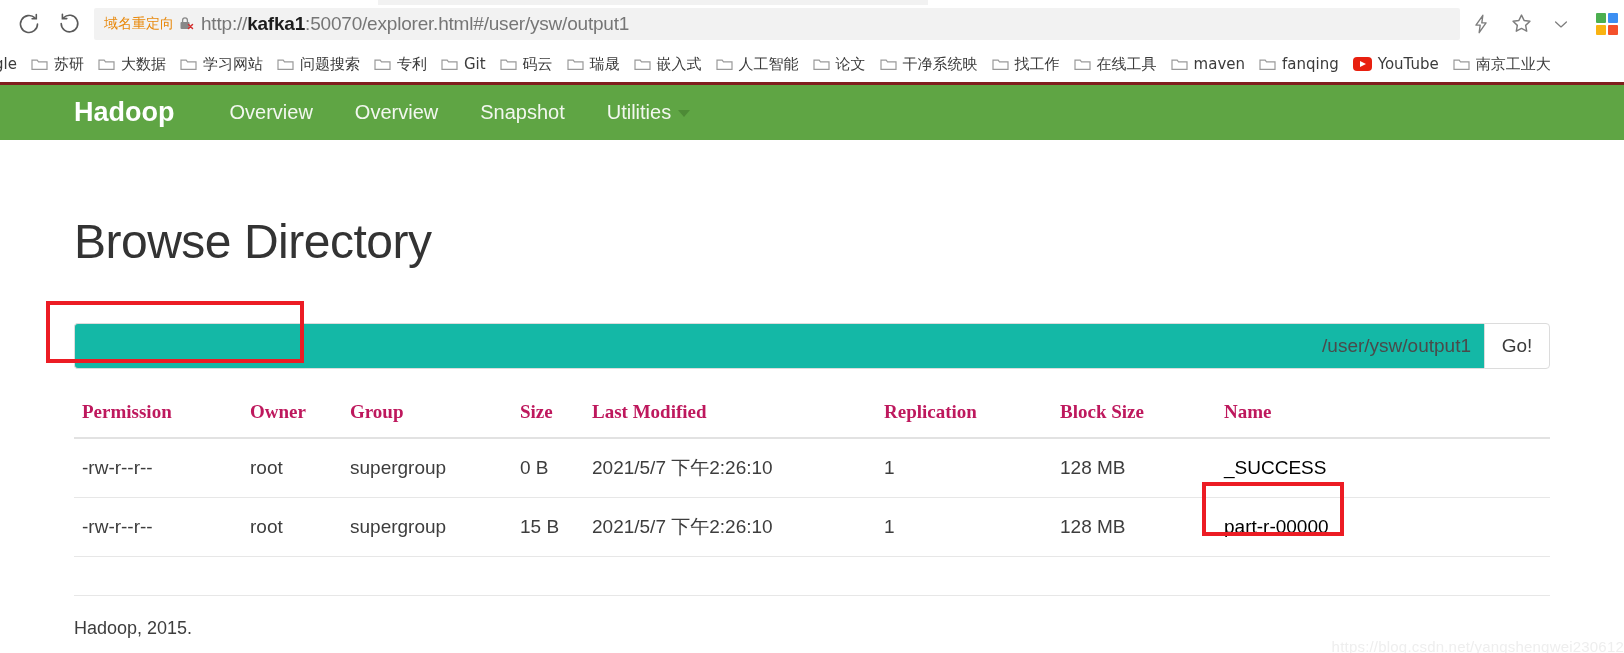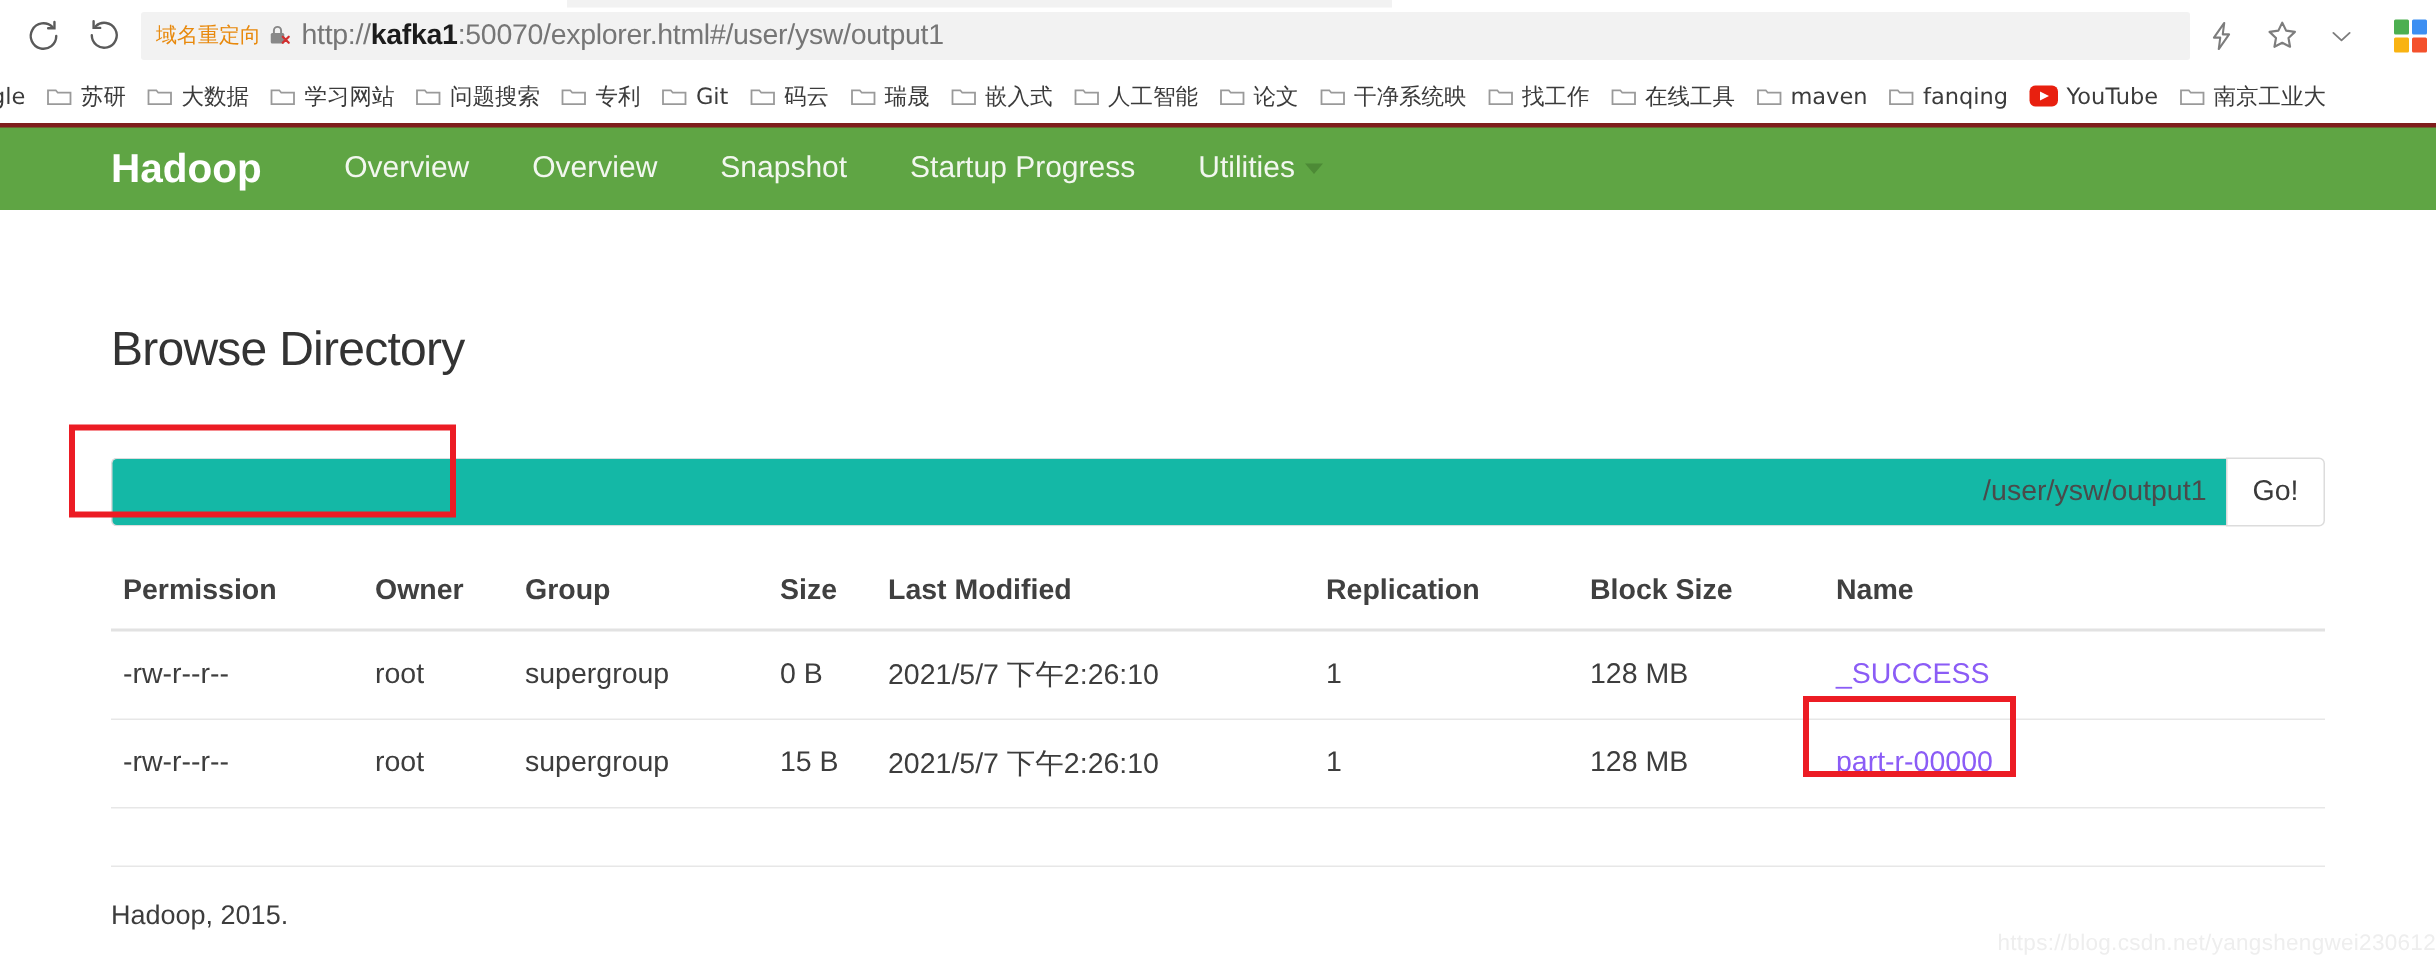--- a/index.html
+++ b/index.html
@@ -172,21 +172,21 @@
     border-top: 7px solid #4d8a36;
     vertical-align: middle;
   }
 
   
   .page {
     padding: 0 74px;
     position: relative;
   }
   .page-title {
-    font-size: 32px;
+    font-size: 48px;
     font-weight: 400;
     color: #333333;
     margin-top: 74px;
     margin-bottom: 0;
     letter-spacing: -0.5px;
   }
 
   .path-row {
     display: flex;
     margin-top: 54px;
@@ -230,34 +230,35 @@
   
   table.files {
     width: 100%;
     border-collapse: collapse;
     margin-top: 22px;
   }
   table.files th {
     text-align: left;
     font-size: 19px;
     font-weight: 700;
-    color: #404040;
+    color: #be185d;
     padding: 10px 8px 14px 8px;
     border-bottom: 2px solid #e2e2e2;
     white-space: nowrap;
+    font-family: Liberation Serif, serif;
   }
   table.files td {
     font-size: 19px;
     color: #3d3d3d;
     padding: 16px 8px;
     border-bottom: 1px solid #e7e7e7;
     white-space: nowrap;
   }
   table.files a {
-    color: #8b5cf6;
+    color: #000000;
     text-decoration: none;
     cursor: pointer;
   }
   .col-perm  { width: 168px; }
   .col-owner { width: 100px; }
   .col-group { width: 170px; }
   .col-size  { width: 72px; }
   .col-mod   { width: 292px; }
   .col-repl  { width: 176px; margin-left: 16px; }
   .col-block { width: 164px; }
@@ -463,21 +464,20 @@
         </svg></span>
       <span>南京工业大</span>
     </div>
   </div>
 
 <div class="hadoop-nav">
   <div class="brand">Hadoop</div>
   <div class="nav-link">Overview</div>
   <div class="nav-link">Overview</div>
   <div class="nav-link">Snapshot</div>
-  <div class="nav-link">Startup Progress</div>
   <div class="nav-link">
     <span>Utilities</span><span class="caret"></span>
   </div>
 </div>
 
 <div class="page">
   <h1 class="page-title">Browse Directory</h1>
 
   <div class="path-row">
     <input class="path-input" type="text" value="/user/ysw/output1" style="">

